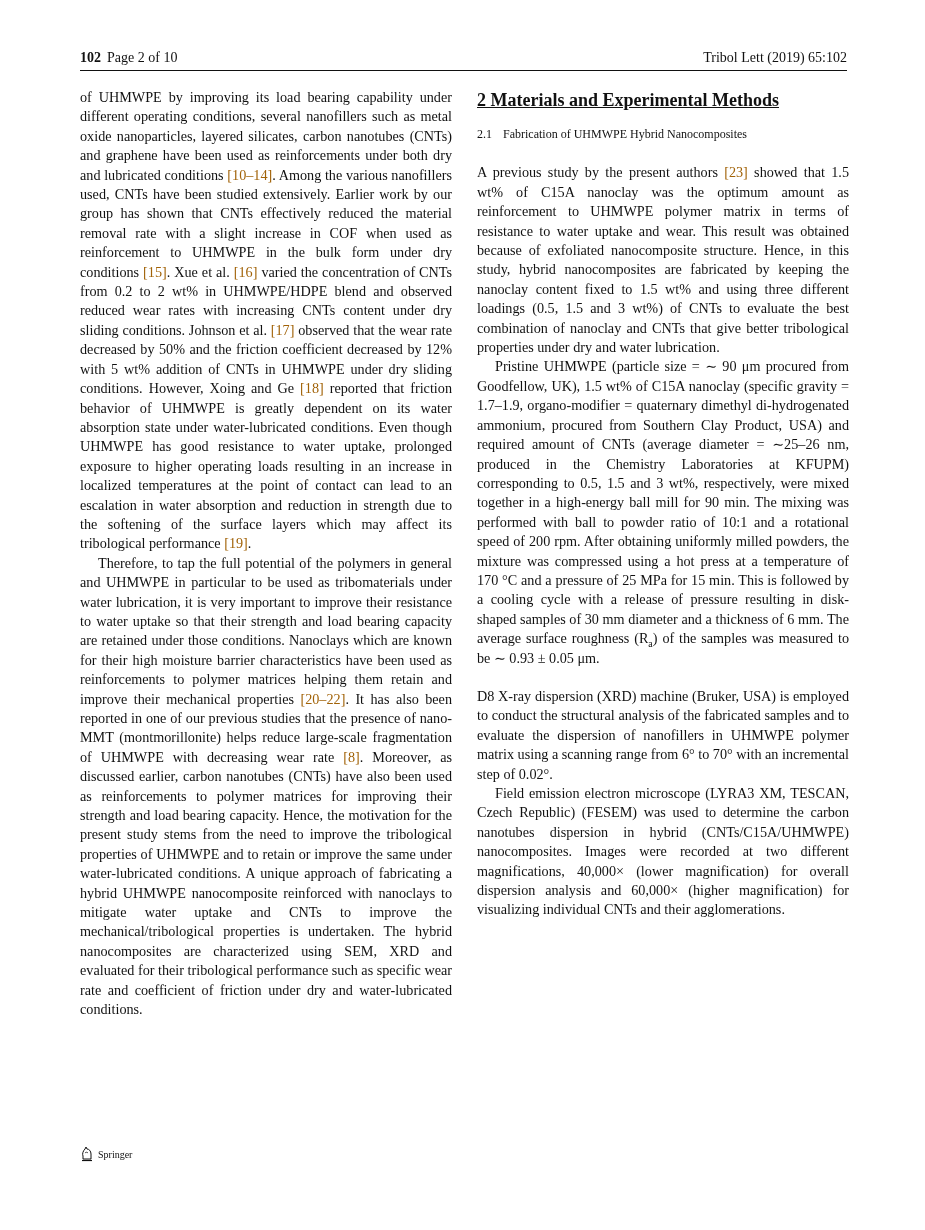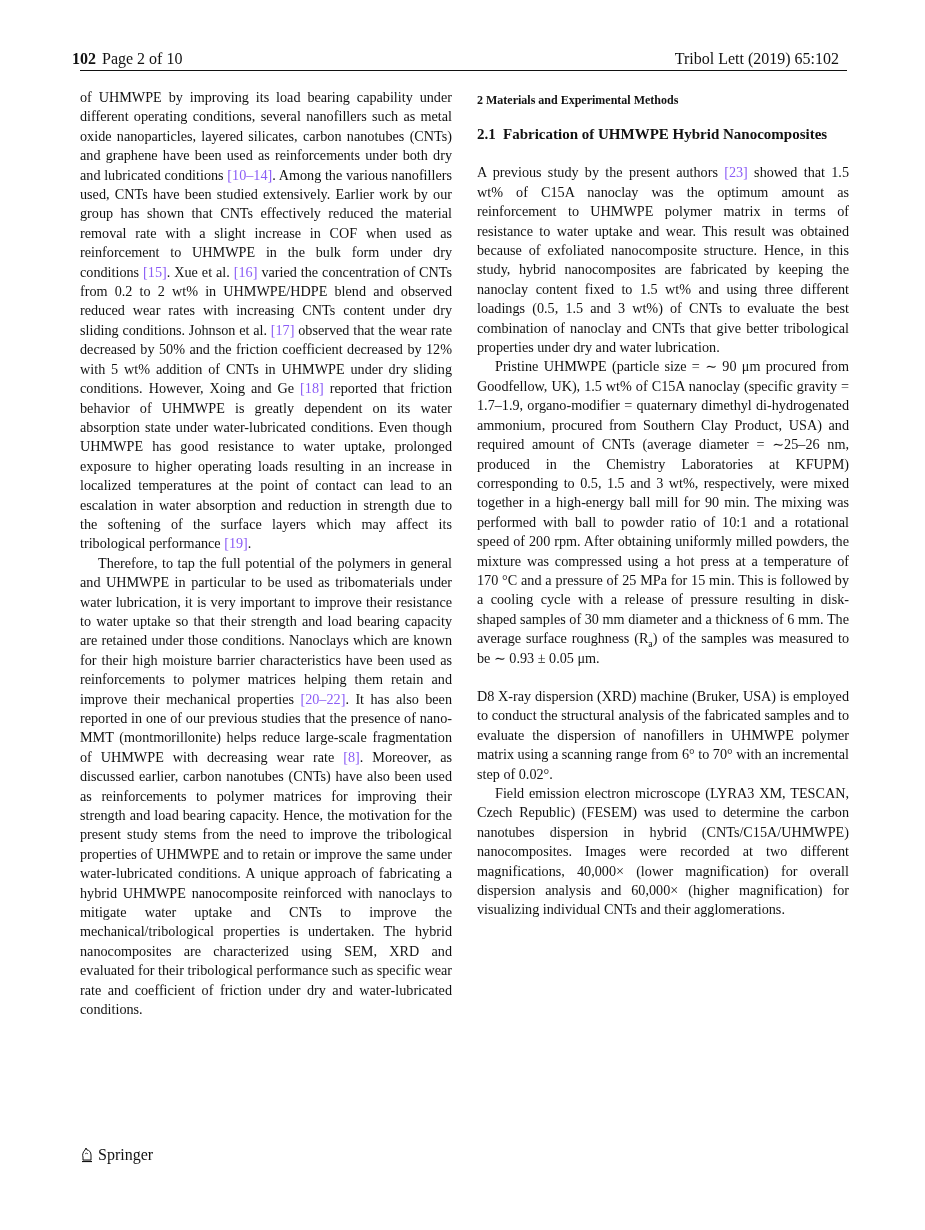--- a/index.html
+++ b/index.html
@@ -1,38 +1,38 @@
 <!DOCTYPE html>
 <html><head>
 <meta charset="utf-8">
 <style>
   html, body { margin: 0; padding: 0; background: #ffffff; }
   body { width: 925px; height: 1230px; position: relative; overflow: hidden;
          font-family: "Liberation Serif", "DejaVu Serif", serif; color: #111; }
-  .header { position: absolute; left: 72px; top: 50px; width: 767px; height: 20px;
-            font-size: 16px; }
+  .header { position: absolute; left: 80px; top: 50px; width: 767px; height: 20px;
+            font-size: 14px; }
   .header .left { position: absolute; left: 0; top: 0; }
   .header .left b { font-weight: bold; margin-right: 6px; }
   .header .right { position: absolute; right: 0; top: 0; }
   .rule { position: absolute; left: 80px; top: 70px; width: 767px; height: 0;
           border-top: 1.6px solid #111; }
   .col { position: absolute; top: 88px; width: 372px; font-size: 14.2px;
          line-height: 19.4px; text-align: justify; }
   .col.left { left: 80px; }
   .col.right { left: 477px; }
   p { margin: 0; }
   p.indent { text-indent: 18px; }
-  .cite { color: #8b5cf6; }
-  h2 { font-size: 12px; font-weight: bold; margin: 2px 0 15px 0; line-height: 20px; }
-  h3 { font-size: 15px; font-weight: bold; margin: 0 0 19px 0; line-height: 19.4px;
+  .cite { color: #a16207; }
+  h2 { font-size: 18px; font-weight: bold; margin: 2px 0 15px 0; line-height: 20px; text-decoration: underline; }
+  h3 { font-size: 12px; font-weight: normal; margin: 0 0 19px 0; line-height: 19.4px;
        padding-left: 26px; text-indent: -26px; }
   h3 .num { display: inline-block; width: 26px; text-indent: 0; }
   .gap { height: 19px; }
   sub, sup { font-size: 10px; line-height: 0; }
-  .footer { position: absolute; left: 80px; top: 1146px; font-size: 16px;
+  .footer { position: absolute; left: 80px; top: 1146px; font-size: 10px;
             display: flex; align-items: center; gap: 4px; }
   .footer svg { width: 14px; height: 16px; }
 </style>
 </head>
 <body>
 
 <div class="header">
   <div class="left">
     <b>102</b><span>Page 2 of 10</span>
   </div>

